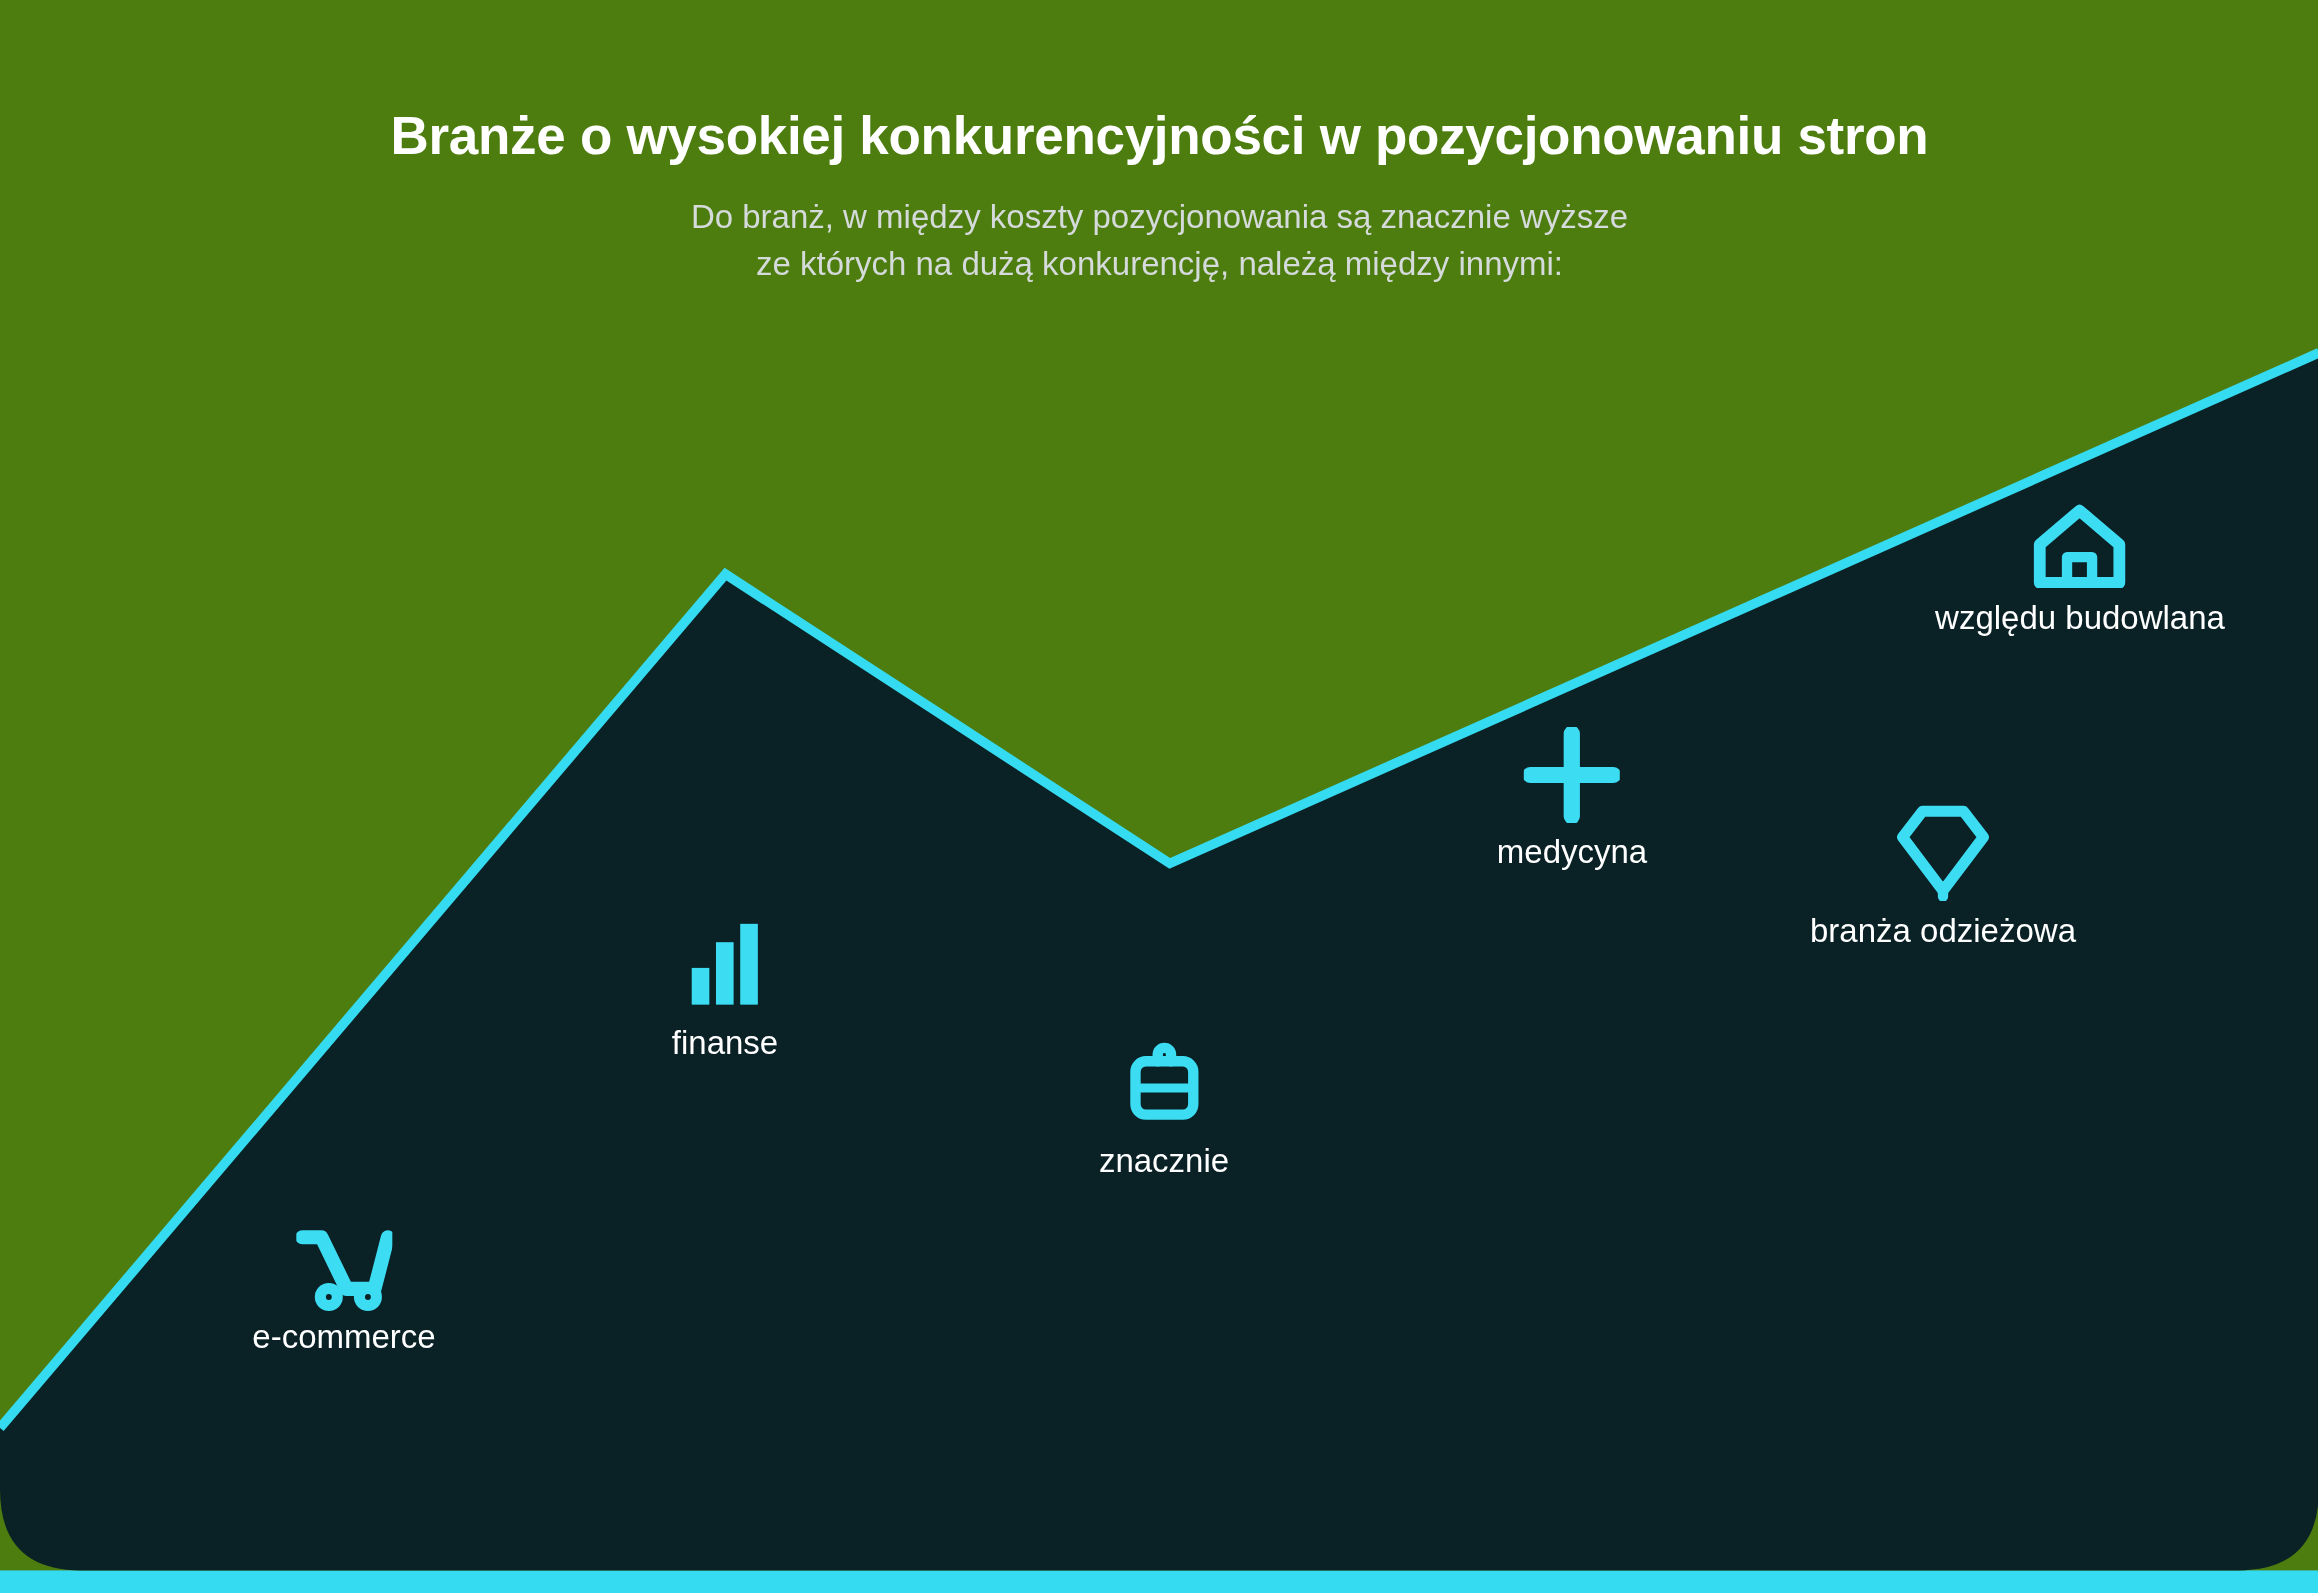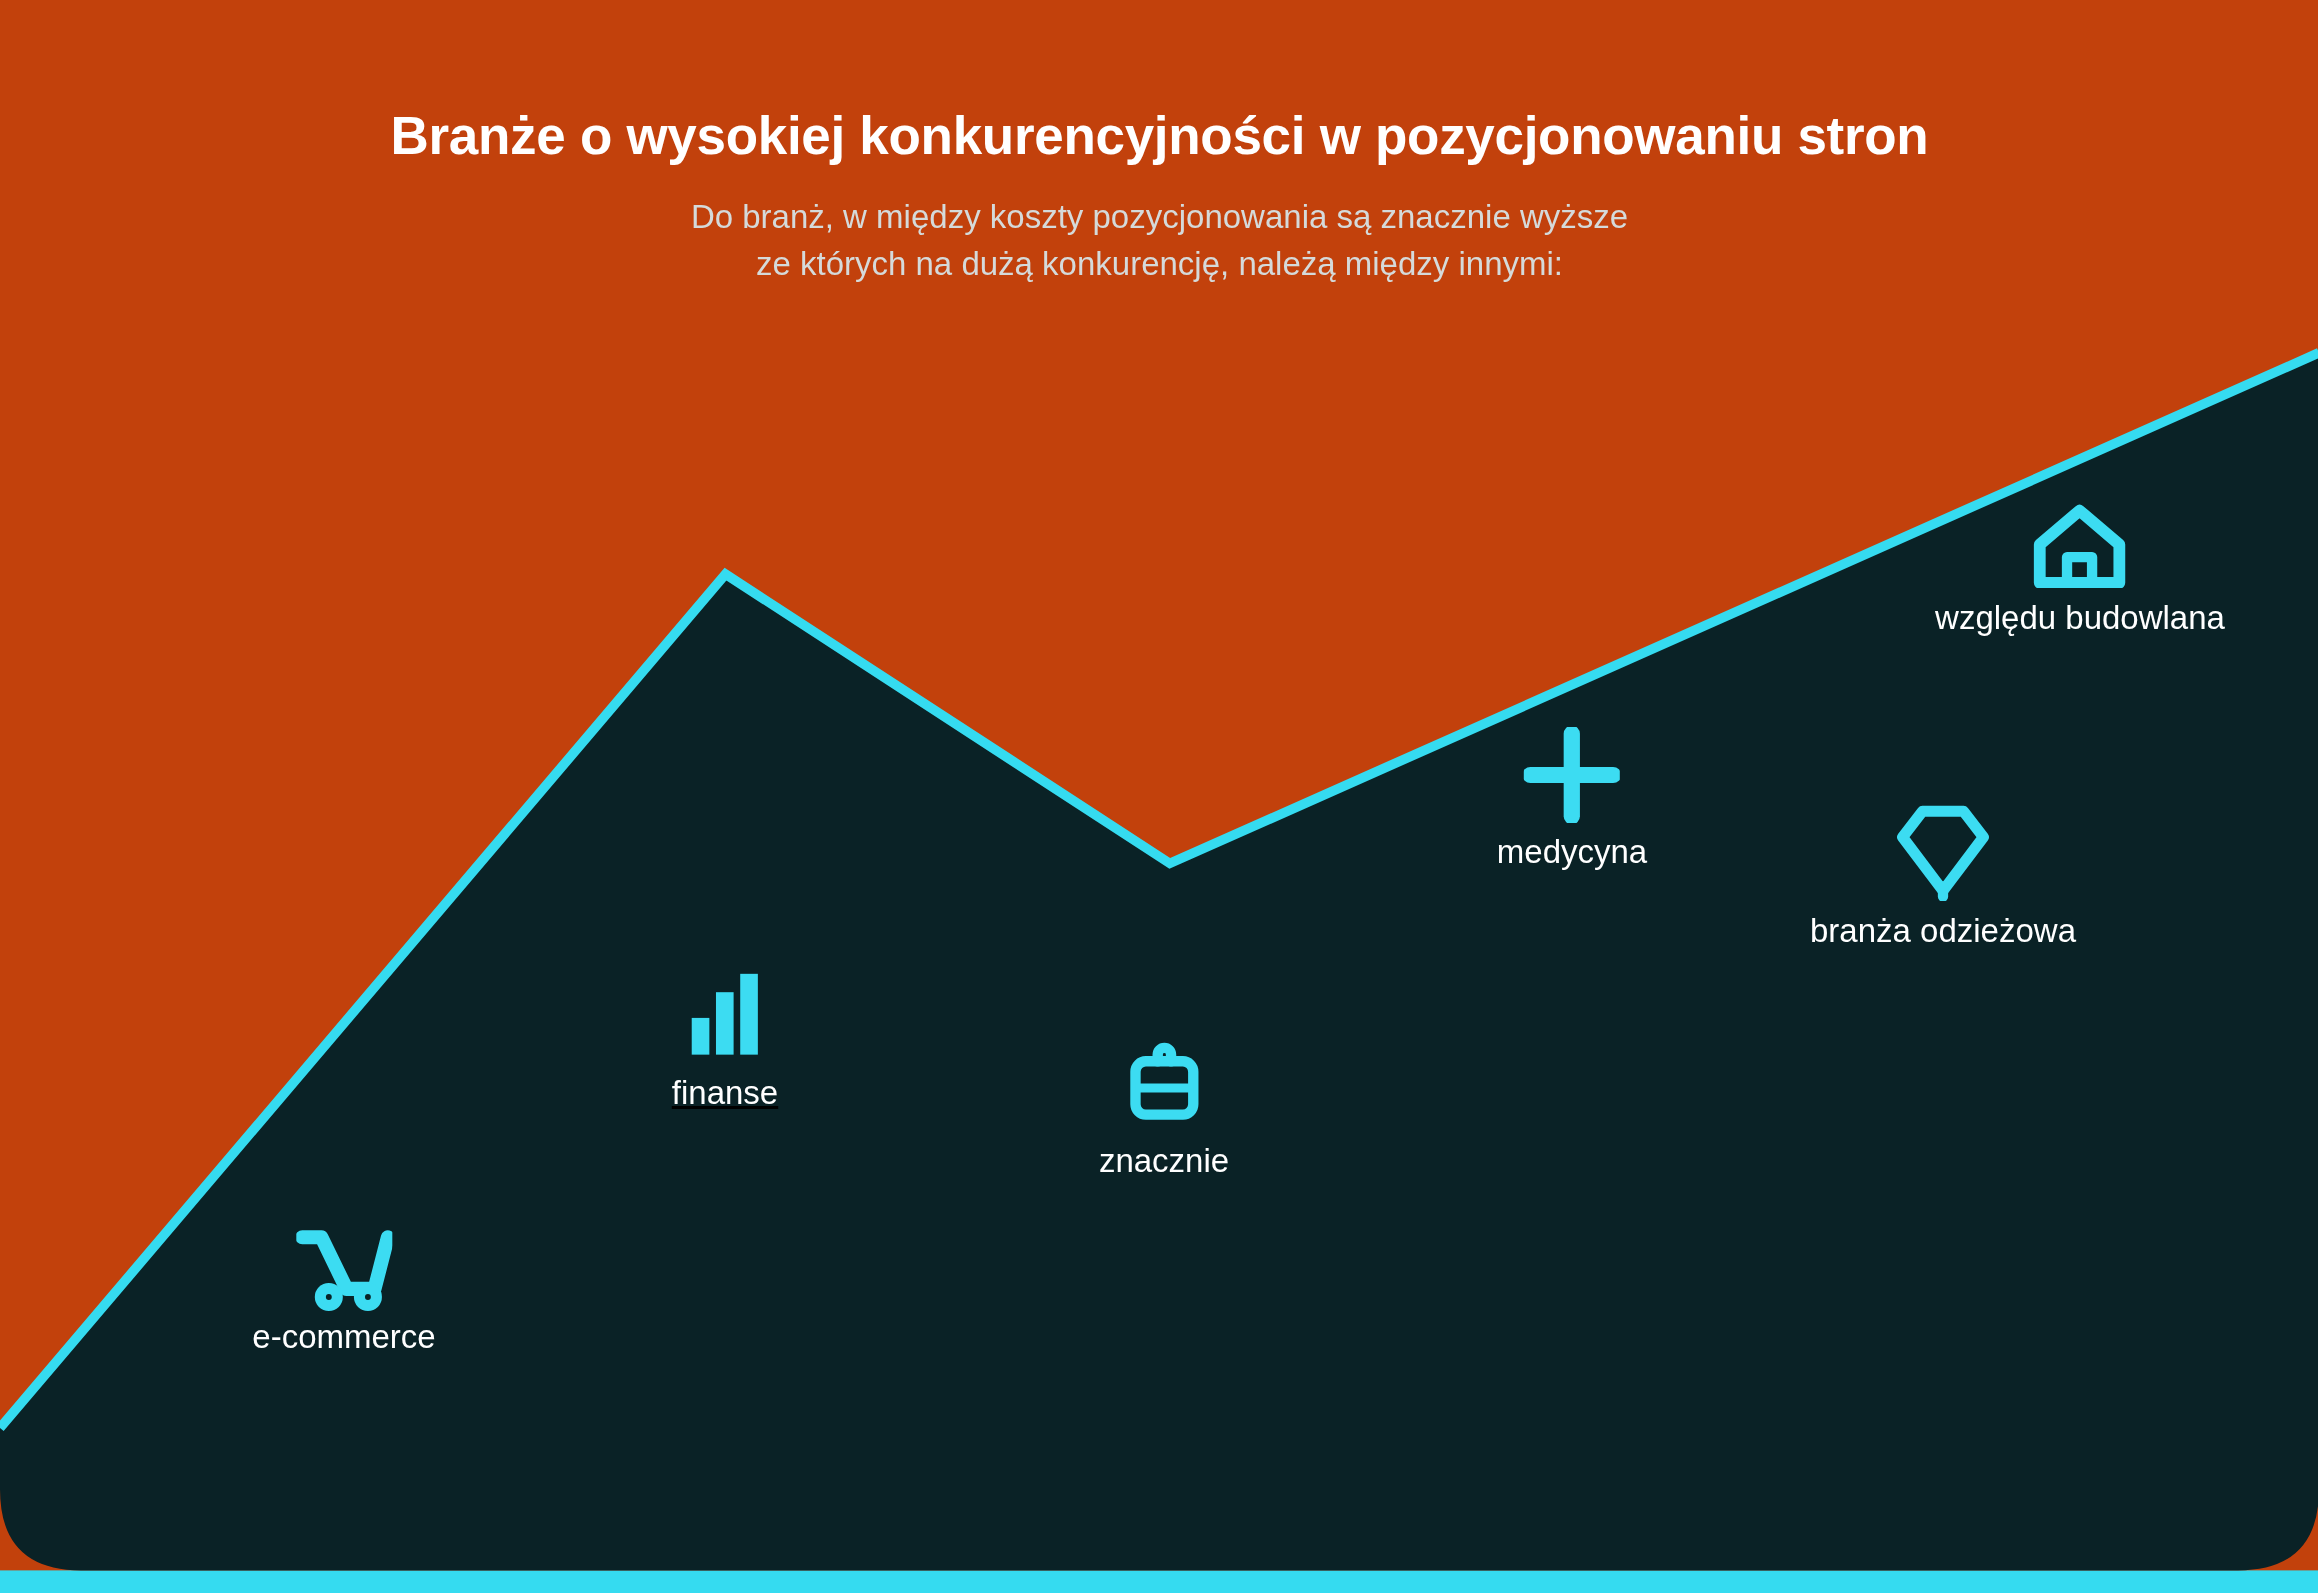--- a/index.html
+++ b/index.html
@@ -5,21 +5,21 @@
 <style>
   html, body {
     margin: 0;
     padding: 0;
     background: #000000;
   }
   #stage {
     position: relative;
     width: 2319px;
     height: 1594px;
-    background: #c2410c;
+    background: #4d7c0f;
     overflow: hidden;
     font-family: "Liberation Sans", sans-serif;
     -webkit-font-smoothing: antialiased;
   }
 
   
   #header {
     position: absolute;
     left: 0;
     top: 0;
@@ -74,21 +74,21 @@
     font-size: 33px;
     font-weight: 400;
     color: #ffffff;
     line-height: 1.0;
   }
 
   
   #m-ecommerce { left: 344px;  top: 1221px; transform: translateX(-50%); }
   #m-ecommerce .cap { margin-top: 9px; }
 
-  #m-finanse   { left: 725px;  top: 972px; transform: translateX(-50%); text-decoration: underline; }
+  #m-finanse   { left: 725px;  top: 922px; transform: translateX(-50%); }
   #m-finanse .cap { margin-top: 20.7px; }
 
   #m-turystyka { left: 1164px; top: 1042px; transform: translateX(-50%); }
   #m-turystyka .cap { margin-top: 19px; }
 
   #m-medycyna  { left: 1572px; top: 727px;  transform: translateX(-50%); text-align: center; }
   #m-medycyna .cap { margin-top: 11.8px; }
 
   #m-budowlana { left: 2080px; top: 504px;  transform: translateX(-50%); }
   #m-budowlana .cap { margin-top: 13.3px; }

